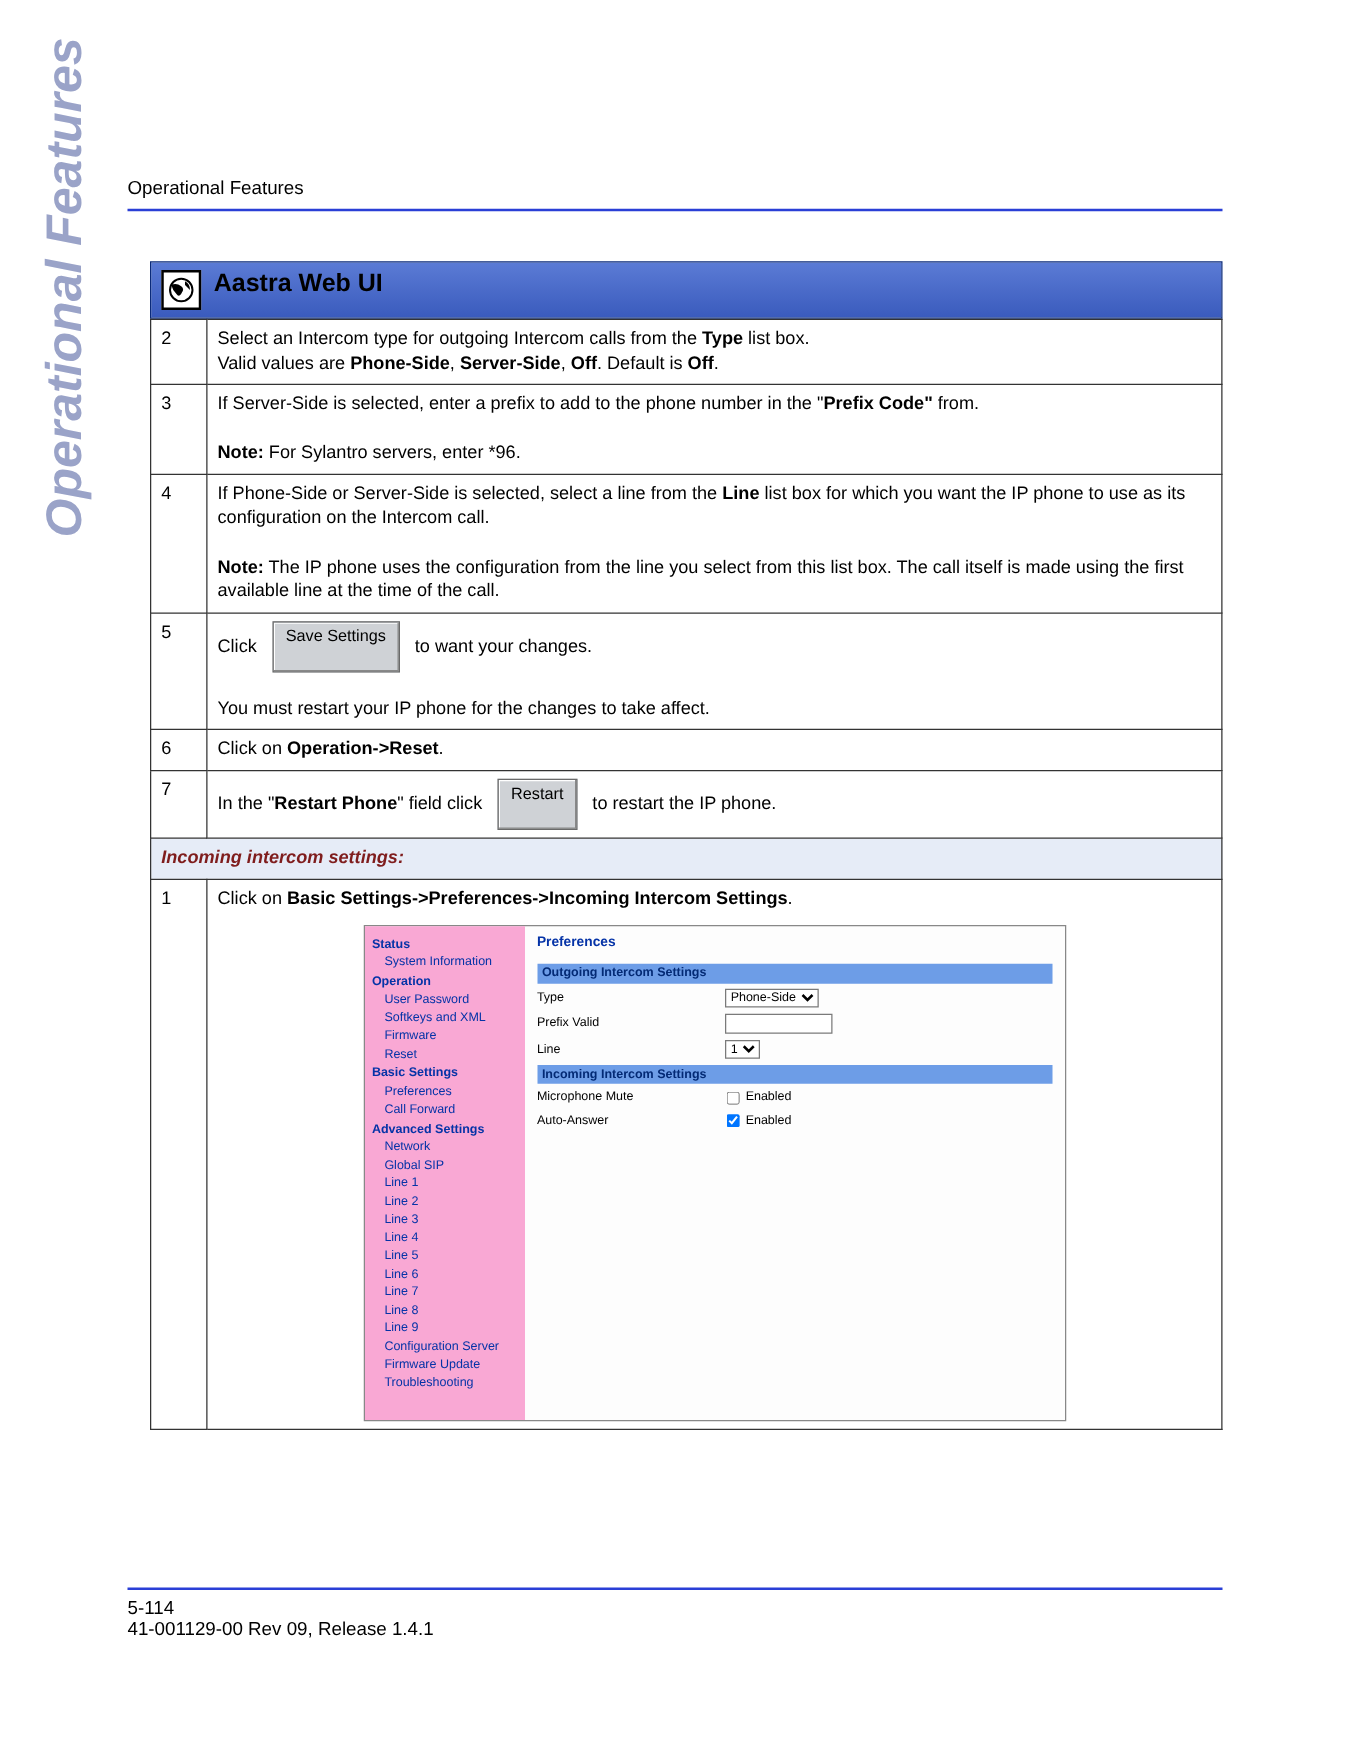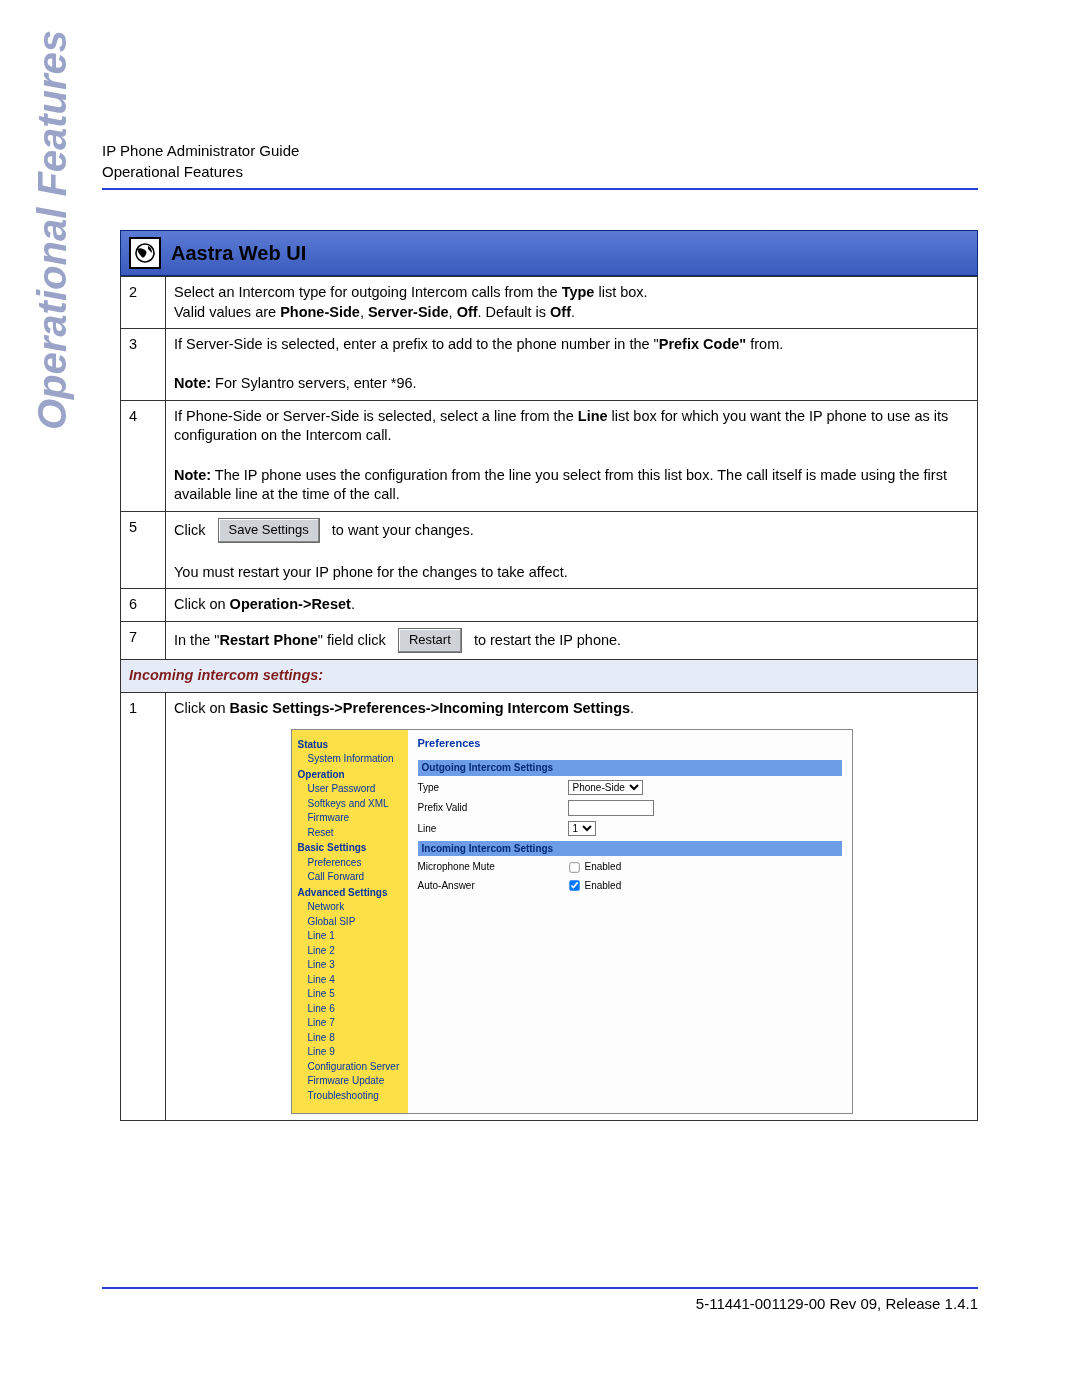--- a/index.html
+++ b/index.html
@@ -33,21 +33,20 @@
     font-style: italic;
     color: #9aa3c8;
     white-space: nowrap;
   }
   .content-block {
     margin-top: 40px;
     margin-left: 18px;
   }
   .web-ui-header {
     display: flex;
-    align-items: center;
     background: linear-gradient(#5b7bd5, #3a5bbd);
     border: 1px solid #0a2a7a;
     padding: 6px 8px;
   }
   .globe-icon {
     width: 28px;
     height: 28px;
     border: 2px solid #000;
     background: #fff;
     margin-right: 10px;
@@ -82,52 +81,53 @@
     color: #7f1d1d;
     border: 1px solid #333;
     padding: 4px 8px;
     font-size: 15px;
   }
   .bold { font-weight: bold; }
   .btn-img {
     display: inline-block;
     background: #cfd2d6;
     border: 1px solid #6a6a6a;
-    padding: 2px 10px 4px 10px;
+    padding: 2px 10px 20px 10px;
     font-family: Arial, sans-serif;
     font-size: 13px;
     vertical-align: middle;
     box-shadow: inset -1px -1px 0 #888, inset 1px 1px 0 #fff;
   }
   .footer {
     position: absolute;
     left: 102px;
     right: 102px;
     bottom: 85px;
     border-top: 2px solid #2a3fd6;
     padding-top: 6px;
     display: flex;
-    justify-content: flex-end;
+    justify-content: space-between;
     font-size: 15px;
+    flex-direction: column;
   }
   
   .embedded {
     margin-top: 10px;
     width: 560px;
     border: 1px solid #888;
     background: #fdfdfd;
     font-size: 10px;
     display: flex;
     margin-left: auto;
     margin-right: auto;
   }
   .emb-side {
-    width: 116px;
-    background: #fde047;
-    padding: 6px 2px 10px 6px;
+    width: 128px;
+    background: #f9a8d4;
+    padding: 6px 2px 22px 6px;
     box-sizing: border-box;
   }
   .emb-main {
     flex: 1;
     padding: 4px 10px;
     box-sizing: border-box;
   }
   .nav-h {
     color: #0533a7;
     font-weight: bold;
@@ -162,21 +162,20 @@
   .cklabel { font-size:10px; }
 </style>
 </head>
 <body>
 
 <div class="page">
 
   <div class="side-label">Operational Features</div>
 
   <div class="header">
-    <div class="header-line">IP Phone Administrator Guide</div>
     <div class="header-line">Operational Features</div>
   </div>
 
   <div class="content-block">
 
     <div class="web-ui-header">
       <span class="globe-icon">
         <svg width="22" height="22" viewBox="0 0 22 22">
           <circle cx="11" cy="11" r="9" fill="#fff" stroke="#000" stroke-width="1.6"></circle>
           <path d="M3 7 Q7 5 11 8 Q14 10 11 14 Q9 17 7 14 Q4 11 3 7 Z" fill="#000"></path>

